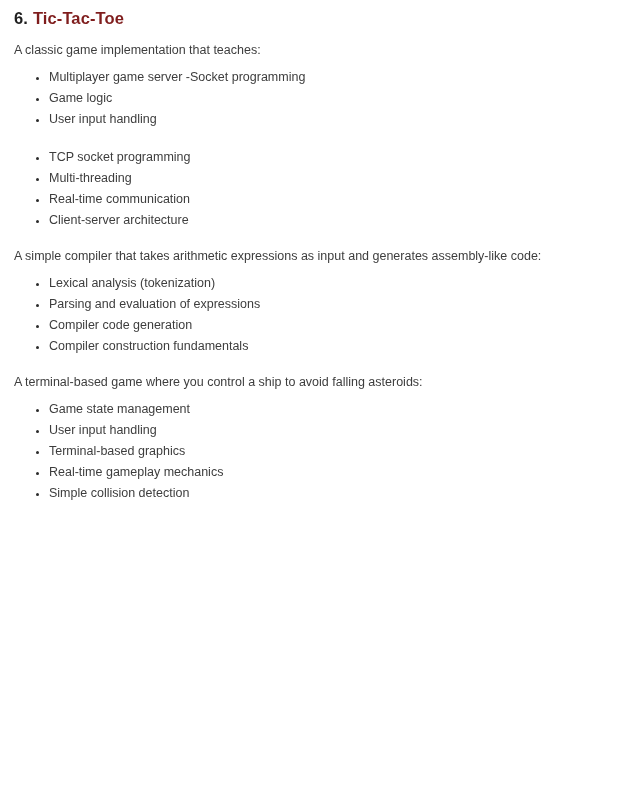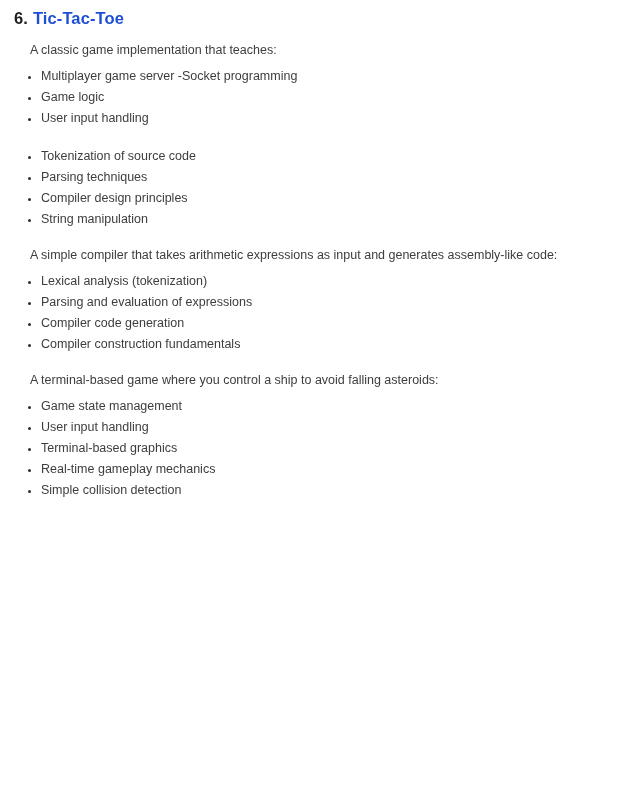--- a/index.html
+++ b/index.html
@@ -27,32 +27,32 @@
     font-size: 16.5px;
     line-height: 22px;
     font-weight: 600;
     letter-spacing: 0.1px;
   }
   .sec-num {
     color: #1f1f1f;
     margin-right: 5px;
   }
   .sec-link {
-    color: #1d4ed8;
+    color: #7f1d1d;
     text-decoration: none;
     cursor: pointer;
   }
   .sec-desc {
-    margin: 0 0 7px 16px;
+    margin: 0 0 7px 0;
     font-size: 12.5px;
     line-height: 17px;
     color: #3d3d3d;
   }
   .sec-list {
-    margin: 0;
+    margin: 8px;
     padding: 0 0 0 27px;
     list-style: disc;
   }
   .sec-list li {
     font-size: 12.5px;
     line-height: 21px;
     color: #3d3d3d;
   }
   .sec-list li::marker {
     color: #2b2b2b;
@@ -70,29 +70,29 @@
     </h3>
     <p class="sec-desc">A classic game implementation that teaches:</p>
     <ul class="sec-list">
       <li>Multiplayer game server -Socket programming</li>
       <li>Game logic</li>
       <li>User input handling</li>
     </ul>
   </section>
 
   <section class="doc-section">
+    <ul class="sec-list">
+      <li>TCP socket programming</li>
+      <li>Multi-threading</li>
+      <li>Real-time communication</li>
+      <li>Client-server architecture</li>
+    </ul>
   </section>
 
   <section class="doc-section">
-    <ul class="sec-list">
-      <li>Tokenization of source code</li>
-      <li>Parsing techniques</li>
-      <li>Compiler design principles</li>
-      <li>String manipulation</li>
-    </ul>
   </section>
 
   <section class="doc-section">
     <p class="sec-desc">A simple compiler that takes arithmetic expressions as input and generates assembly-like code:</p>
     <ul class="sec-list">
       <li>Lexical analysis (tokenization)</li>
       <li>Parsing and evaluation of expressions</li>
       <li>Compiler code generation</li>
       <li>Compiler construction fundamentals</li>
     </ul>

